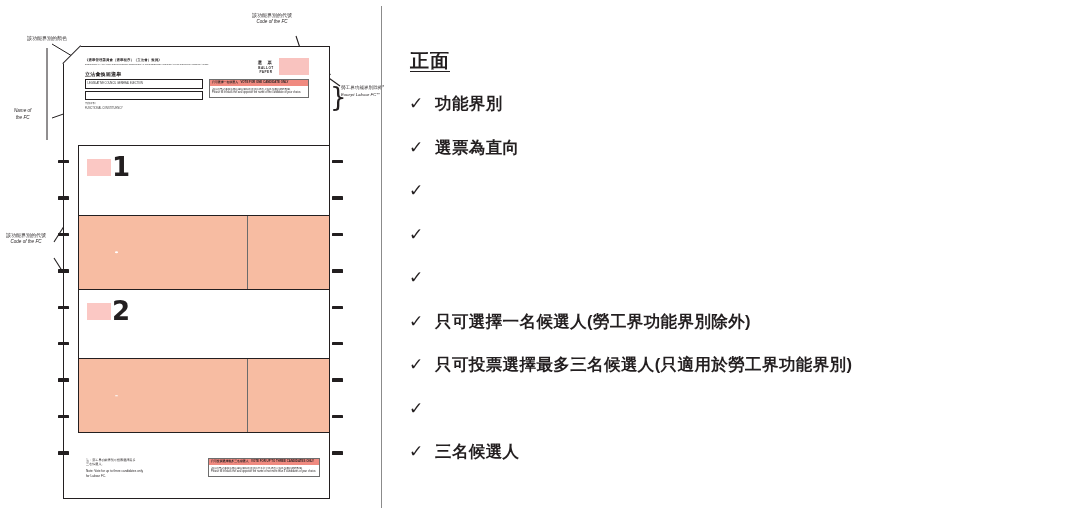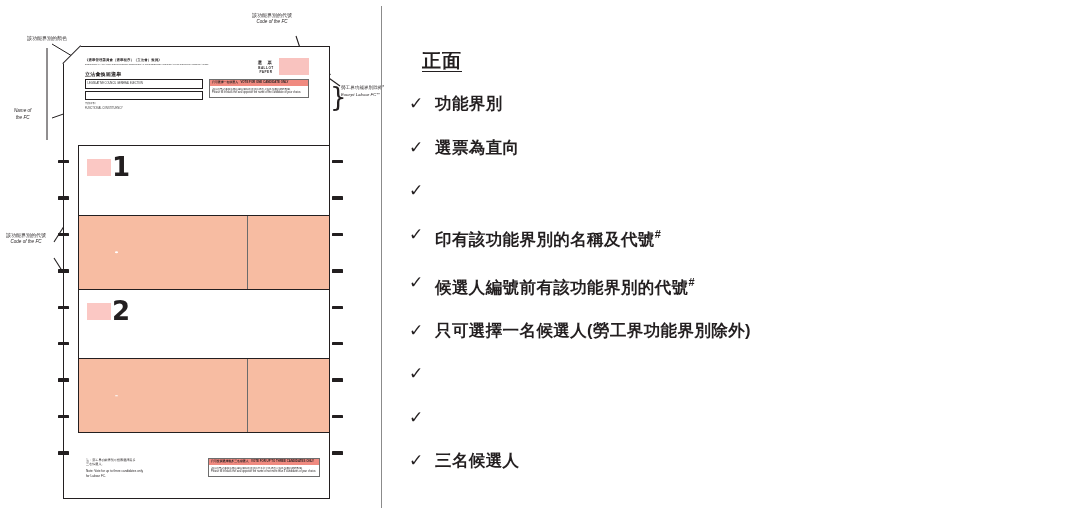--- a/index.html
+++ b/index.html
@@ -263,21 +263,21 @@
   }
 
   
   .right-panel {
     position: absolute;
     left: 382px; top: 0;
     width: 698px; height: 514px;
   }
   .side-title {
     position: absolute;
-    left: 40px; top: 48px;
+    left: 28px; top: 48px;
     font-size: 19px;
     font-weight: 700;
     color: #231f20;
     text-decoration: underline;
     text-underline-offset: 4px;
     letter-spacing: 1px;
   }
   .check-list {
     position: absolute;
     left: 27px; top: 92px;
@@ -494,32 +494,31 @@
         </div>
         <div class="check-item">
           <span class="check-mark">✓</span>
           <span class="check-text">選票為直向</span>
         </div>
         <div class="check-item">
           <span class="check-mark">✓</span>
         </div>
         <div class="check-item">
           <span class="check-mark">✓</span>
-          <span class="check-text">印有該功能界別的名稱及代號<sup>#</sup></span>
-        </div>
-        <div class="check-item">
-          <span class="check-mark">✓</span>
-          <span class="check-text">候選人編號前有該功能界別的代號<sup>#</sup></span>
+        </div>
+        <div class="check-item">
+          <span class="check-mark">✓</span>
         </div>
         <div class="check-item">
           <span class="check-mark">✓</span>
           <span class="check-text">只可選擇一名候選人(勞工界功能界別除外)</span>
         </div>
         <div class="check-item">
           <span class="check-mark">✓</span>
+          <span class="check-text">只可投票選擇最多三名候選人(只適用於勞工界功能界別)</span>
         </div>
         <div class="check-item">
           <span class="check-mark">✓</span>
         </div>
         <div class="check-item">
           <span class="check-mark">✓</span>
           <span class="check-text">三名候選人</span>
         </div>
       </div>
   </div>

